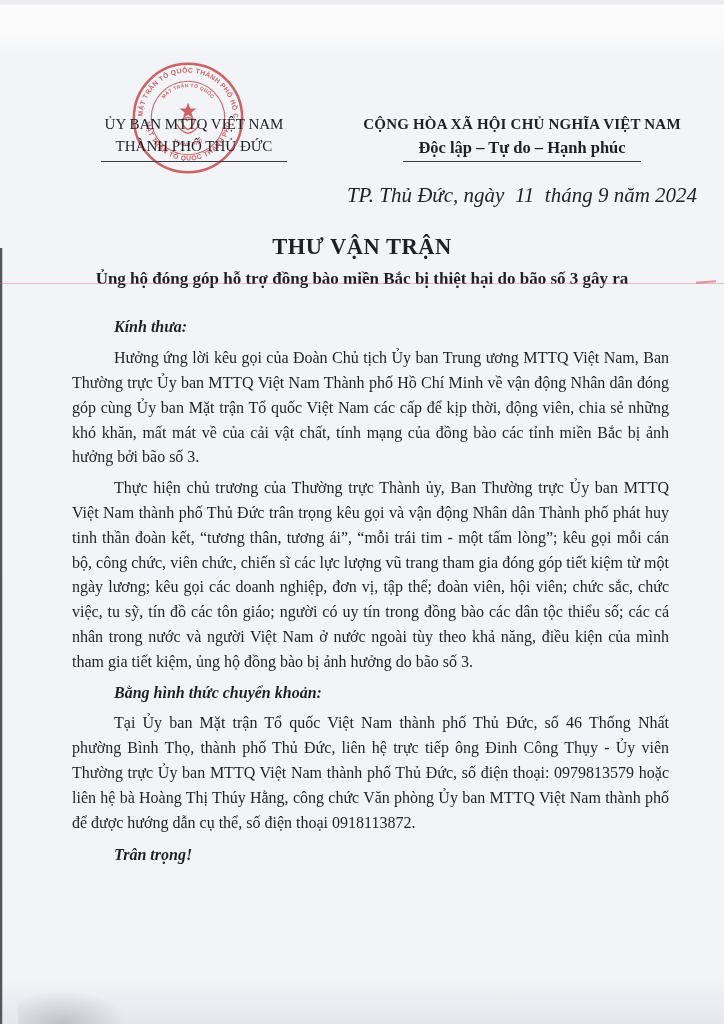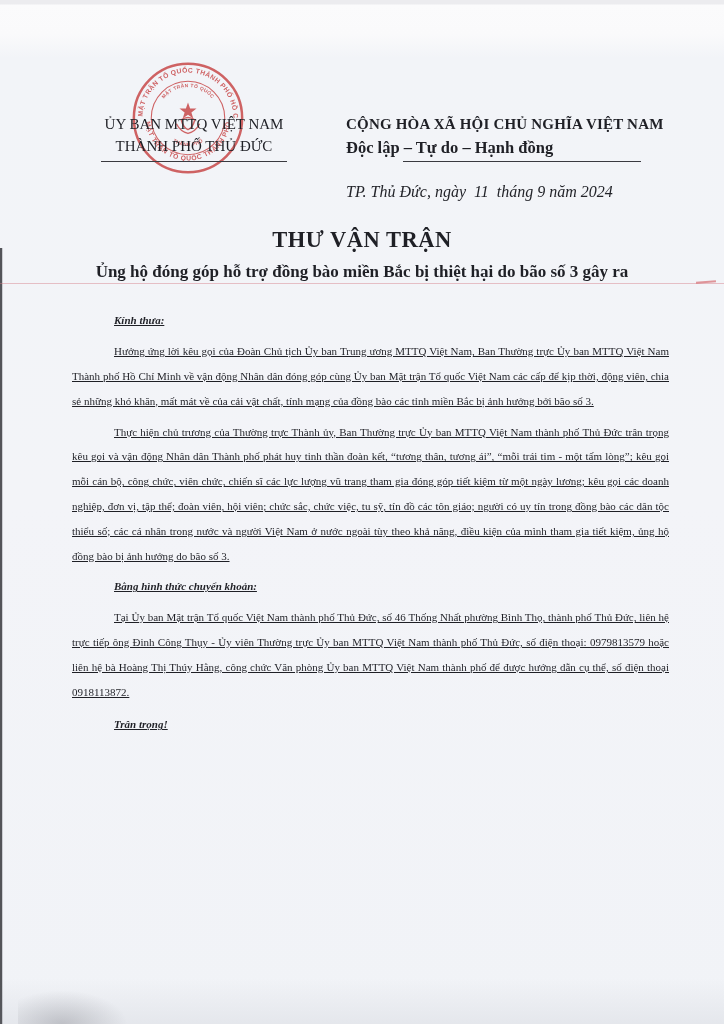--- a/index.html
+++ b/index.html
@@ -33,44 +33,43 @@
     padding:114px 26px 0 48px;
   }
   .header-left{
     position:relative;z-index:2;
     width:292px;text-align:center;
     font-size:15px;line-height:21.5px;
   }
   .header-left .org-bold{font-weight:bold;letter-spacing:.2px;}
   .rule-left{width:186px;height:1.4px;background:#3a3a40;margin:4px auto 0;}
   .header-right{
-    width:352px;text-align:left;
+    width:352px;text-align:center;
   }
   .nation{font-weight:bold;font-size:15px;letter-spacing:.2px;line-height:20px;}
   .motto{font-weight:bold;font-size:16.5px;margin-top:3px;line-height:21px;}
   .rule-right{width:238px;height:1.4px;background:#3a3a40;margin:3px auto 0;}
-  .dateline{font-style:italic;font-size:16px;margin-top:21px;white-space:pre;color:#23242a;}
+  .dateline{font-style:italic;font-size:21px;margin-top:21px;white-space:pre;color:#23242a;}
 
   
   .seal{
     position:absolute;left:130px;top:60px;width:116px;height:116px;
     z-index:1;opacity:.85;mix-blend-mode:multiply;pointer-events:none;
   }
 
   
   .title-block{text-align:center;margin-top:26px;}
   .doc-title{font-size:22.5px;font-weight:bold;letter-spacing:.5px;}
   .doc-subtitle{font-size:17px;font-weight:bold;margin-top:9px;}
 
   
   .body-text{
     margin:26px 55px 0 72px;
-    font-size:11px;line-height:24.8px;
+    font-size:16px;line-height:24.8px;
     text-align:justify;
-    text-decoration:underline;
   }
   .body-text p{margin:0 0 6px 0;text-indent:42px;}
   .salutation,.section-heading,.closing{font-weight:bold;font-style:italic;}
   .section-heading{margin-top:2px !important;}
   .closing{margin-top:8px !important;}
 </style>
 </head>
 <body>
 
 <div class="page">
@@ -112,21 +111,21 @@
   </svg>
 
   <div class="header">
     <div class="header-left">
       <div>ỦY BAN MTTQ VIỆT NAM</div>
       <div>THÀNH PHỐ THỦ ĐỨC</div>
       <div class="rule-left"></div>
     </div>
     <div class="header-right">
       <div class="nation">CỘNG HÒA XÃ HỘI CHỦ NGHĨA VIỆT NAM</div>
-      <div class="motto">Độc lập – Tự do – Hạnh đồng</div>
+      <div class="motto">Độc lập – Tự do – Hạnh phúc</div>
       <div class="rule-right"></div>
       <div class="dateline">TP. Thủ Đức, ngày  11  tháng 9 năm 2024</div>
     </div>
   </div>
 
   <div class="title-block">
     <div class="doc-title">THƯ VẬN TRẬN</div>
     <div class="doc-subtitle">Ủng hộ đóng góp hỗ trợ đồng bào miền Bắc bị thiệt hại do bão số 3 gây ra</div>
   </div>
 

